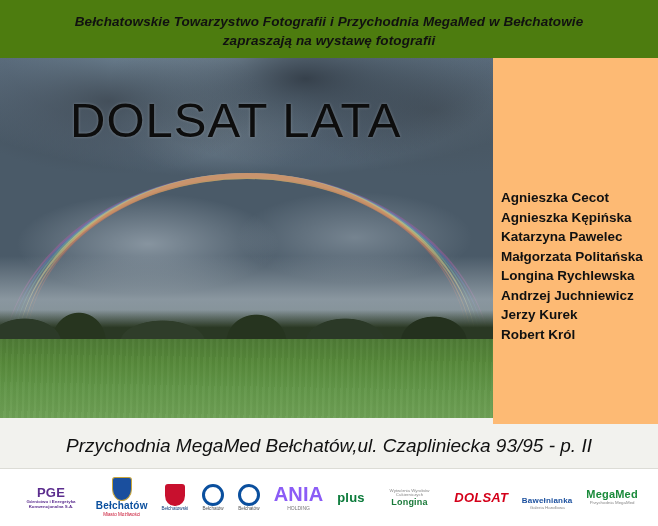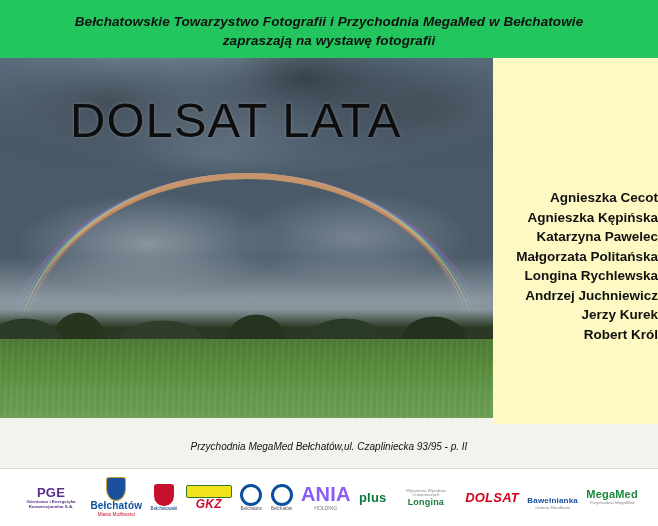--- a/index.html
+++ b/index.html
@@ -15,21 +15,21 @@
     background: #f2f2ee;
     display: flex;
     flex-direction: column;
   }
 
   
   .header {
     height: 58px;
     padding-top: 12px;
     text-align: center;
-    background: #22c55e;
+    background: #4d7c0f;
   }
   .header-line {
     font-size: 13.5px;
     font-style: italic;
     font-weight: bold;
     color: #111111;
     line-height: 19px;
     letter-spacing: 0.1px;
   }
 
@@ -138,41 +138,40 @@
     letter-spacing: 1px;
     font-family: "Liberation Sans", sans-serif;
     line-height: 1;
     text-shadow: 0 0 3px rgba(255,255,255,0.25);
   }
 
   
   .authors {
     flex: 1 1 auto;
     padding: 130px 0 0 8px;
-    background: #fef9c3;
-    text-align: right;
+    background: #fdba74;
   }
   .author {
     font-size: 13.5px;
     font-weight: bold;
     color: #111111;
     line-height: 19.5px;
     white-space: nowrap;
   }
 
   
   .venue-bar {
     height: 44px;
     display: flex;
     align-items: center;
     justify-content: center;
     background: #f2f2ee;
   }
   .venue {
-    font-size: 10px;
+    font-size: 19px;
     font-style: italic;
     color: #111111;
   }
 
   
   .logos {
     height: 58px;
     background: #ffffff;
     border-top: 1px solid #dcdcd6;
     display: flex;
@@ -297,24 +296,20 @@
       <div class="crest"></div>
       <div class="logo-main">Bełchatów</div>
       <div class="logo-sub">Miasto Możliwości</div>
     </div>
 
     <div class="logo powiat">
       <div class="shield"></div>
       <div class="logo-sub">Bełchatowski</div>
     </div>
 
-    <div class="logo gkz">
-      <div class="banner-strip"></div>
-      <div class="logo-main">GKŻ</div>
-    </div>
 
     <div class="logo skra">
       <div class="blue-ring"></div>
       <div class="logo-sub">Bełchatów</div>
     </div>
 
     <div class="logo psp">
       <div class="blue-ring"></div>
       <div class="logo-sub">Bełchatów</div>
     </div>

